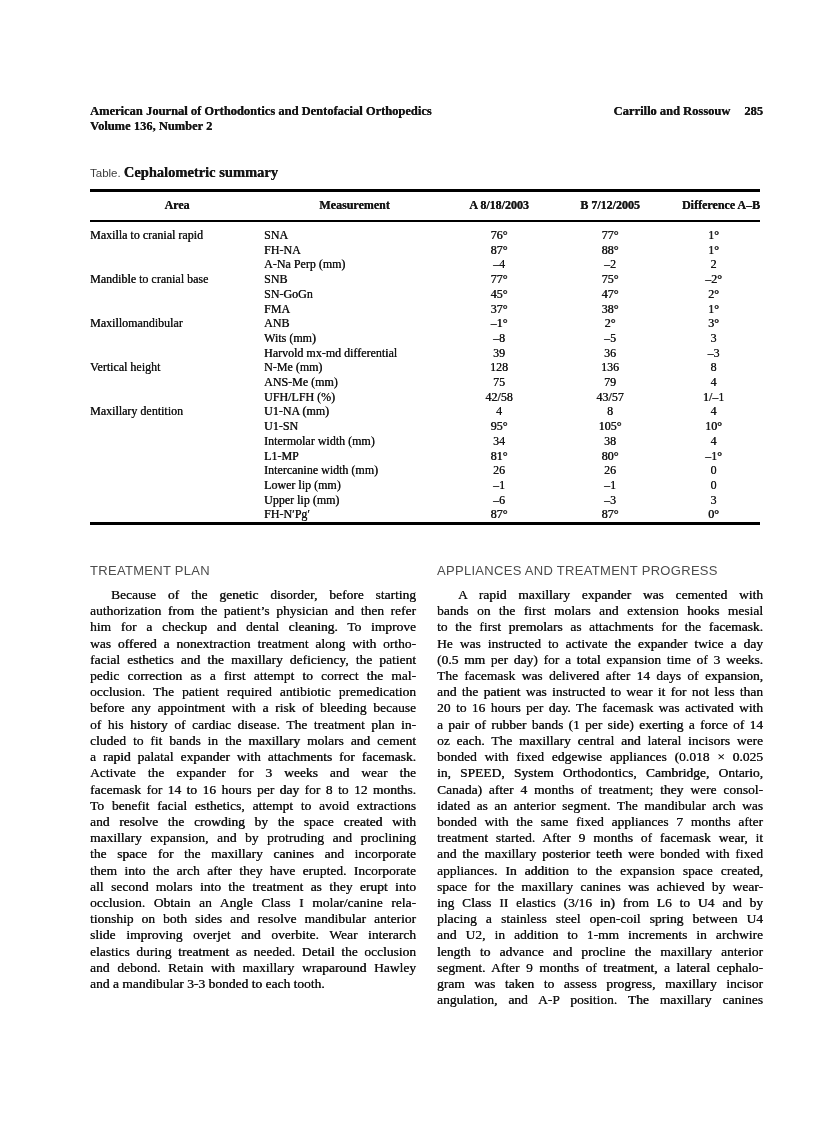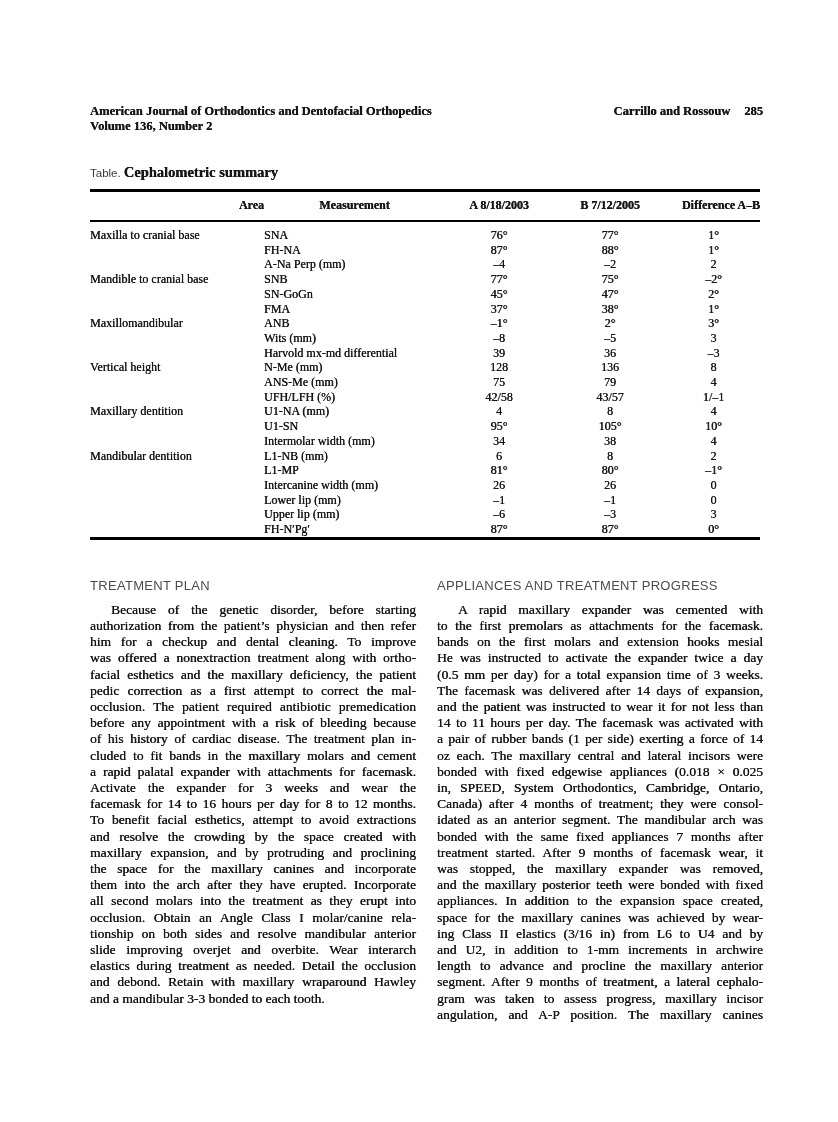--- a/index.html
+++ b/index.html
@@ -40,21 +40,21 @@
   table.ceph col.w0 { width: 174px; }
   table.ceph col.w1 { width: 181px; }
   table.ceph col.w2 { width: 108px; }
   table.ceph col.w3 { width: 114px; }
   table.ceph col.w4 { width: 93px; }
   table.ceph th {
     font-weight: bold; font-size: 12px;
     padding: 6px 0 7px 0;
     border-bottom: 2.5px solid #000;
   }
-  table.ceph th.c0 { text-align: right; }
+  table.ceph th.c0 { text-align: center; }
   table.ceph th.c1, table.ceph th.c2, table.ceph th.c3 { text-align: center; }
   table.ceph th.c4 { text-align: right; }
   table.ceph td { padding: 0; line-height: 14.7px; vertical-align: top; }
   table.ceph td.c0, table.ceph td.c1 { text-align: left; }
   table.ceph td.c2, table.ceph td.c3, table.ceph td.c4 { text-align: center; }
   table.ceph tbody tr:first-child td { padding-top: 6px; }
   table.ceph tbody tr:last-child td { }
 
   
   .cols { margin-top: 38px; display: flex; gap: 21px; }
@@ -104,21 +104,21 @@
         <tr>
           <th class="c0">Area</th>
           <th class="c1">Measurement</th>
           <th class="c2">A 8/18/2003</th>
           <th class="c3">B 7/12/2005</th>
           <th class="c4">Difference A–B</th>
         </tr>
       </thead>
       <tbody>
           <tr>
-            <td class="c0">Maxilla to cranial base</td>
+            <td class="c0">Maxilla to cranial rapid</td>
             <td class="c1">SNA</td>
             <td class="c2">76°</td>
             <td class="c3">77°</td>
             <td class="c4">1°</td>
           </tr>
           <tr>
             <td class="c0"></td>
             <td class="c1">FH-NA</td>
             <td class="c2">87°</td>
             <td class="c3">88°</td>
@@ -207,27 +207,20 @@
             <td class="c2">95°</td>
             <td class="c3">105°</td>
             <td class="c4">10°</td>
           </tr>
           <tr>
             <td class="c0"></td>
             <td class="c1">Intermolar width (mm)</td>
             <td class="c2">34</td>
             <td class="c3">38</td>
             <td class="c4">4</td>
-          </tr>
-          <tr>
-            <td class="c0">Mandibular dentition</td>
-            <td class="c1">L1-NB (mm)</td>
-            <td class="c2">6</td>
-            <td class="c3">8</td>
-            <td class="c4">2</td>
           </tr>
           <tr>
             <td class="c0"></td>
             <td class="c1">L1-MP</td>
             <td class="c2">81°</td>
             <td class="c3">80°</td>
             <td class="c4">–1°</td>
           </tr>
           <tr>
             <td class="c0"></td>
@@ -288,40 +281,40 @@
             <div class="jline">slide improving overjet and overbite. Wear interarch</div>
             <div class="jline">elastics during treatment as needed. Detail the occlusion</div>
             <div class="jline">and debond. Retain with maxillary wraparound Hawley</div>
             <div class="jline jlast">and a mandibular 3-3 bonded to each tooth.</div>
           </div>
       </div>
       <div class="col">
         <div class="sec-heading">APPLIANCES AND TREATMENT PROGRESS</div>
         <div class="para heavy">
             <div class="jline indent">A rapid maxillary expander was cemented with</div>
+            <div class="jline">bands on the first molars and extension hooks mesial</div>
             <div class="jline">to the first premolars as attachments for the facemask.</div>
-            <div class="jline">bands on the first molars and extension hooks mesial</div>
             <div class="jline">He was instructed to activate the expander twice a day</div>
             <div class="jline">(0.5 mm per day) for a total expansion time of 3 weeks.</div>
             <div class="jline">The facemask was delivered after 14 days of expansion,</div>
             <div class="jline">and the patient was instructed to wear it for not less than</div>
-            <div class="jline">14 to 11 hours per day. The facemask was activated with</div>
+            <div class="jline">20 to 16 hours per day. The facemask was activated with</div>
             <div class="jline">a pair of rubber bands (1 per side) exerting a force of 14</div>
             <div class="jline">oz each. The maxillary central and lateral incisors were</div>
             <div class="jline">bonded with fixed edgewise appliances (0.018 × 0.025</div>
             <div class="jline">in, SPEED, System Orthodontics, Cambridge, Ontario,</div>
             <div class="jline">Canada) after 4 months of treatment; they were consol-</div>
             <div class="jline">idated as an anterior segment. The mandibular arch was</div>
             <div class="jline">bonded with the same fixed appliances 7 months after</div>
             <div class="jline">treatment started. After 9 months of facemask wear, it</div>
-            <div class="jline">was stopped, the maxillary expander was removed,</div>
             <div class="jline">and the maxillary posterior teeth were bonded with fixed</div>
             <div class="jline">appliances. In addition to the expansion space created,</div>
             <div class="jline">space for the maxillary canines was achieved by wear-</div>
             <div class="jline">ing Class II elastics (3/16 in) from L6 to U4 and by</div>
+            <div class="jline">placing a stainless steel open-coil spring between U4</div>
             <div class="jline">and U2, in addition to 1-mm increments in archwire</div>
             <div class="jline">length to advance and procline the maxillary anterior</div>
             <div class="jline">segment. After 9 months of treatment, a lateral cephalo-</div>
             <div class="jline">gram was taken to assess progress, maxillary incisor</div>
             <div class="jline">angulation, and A-P position. The maxillary canines</div>
           </div>
       </div>
     </div>
 
   </div>

